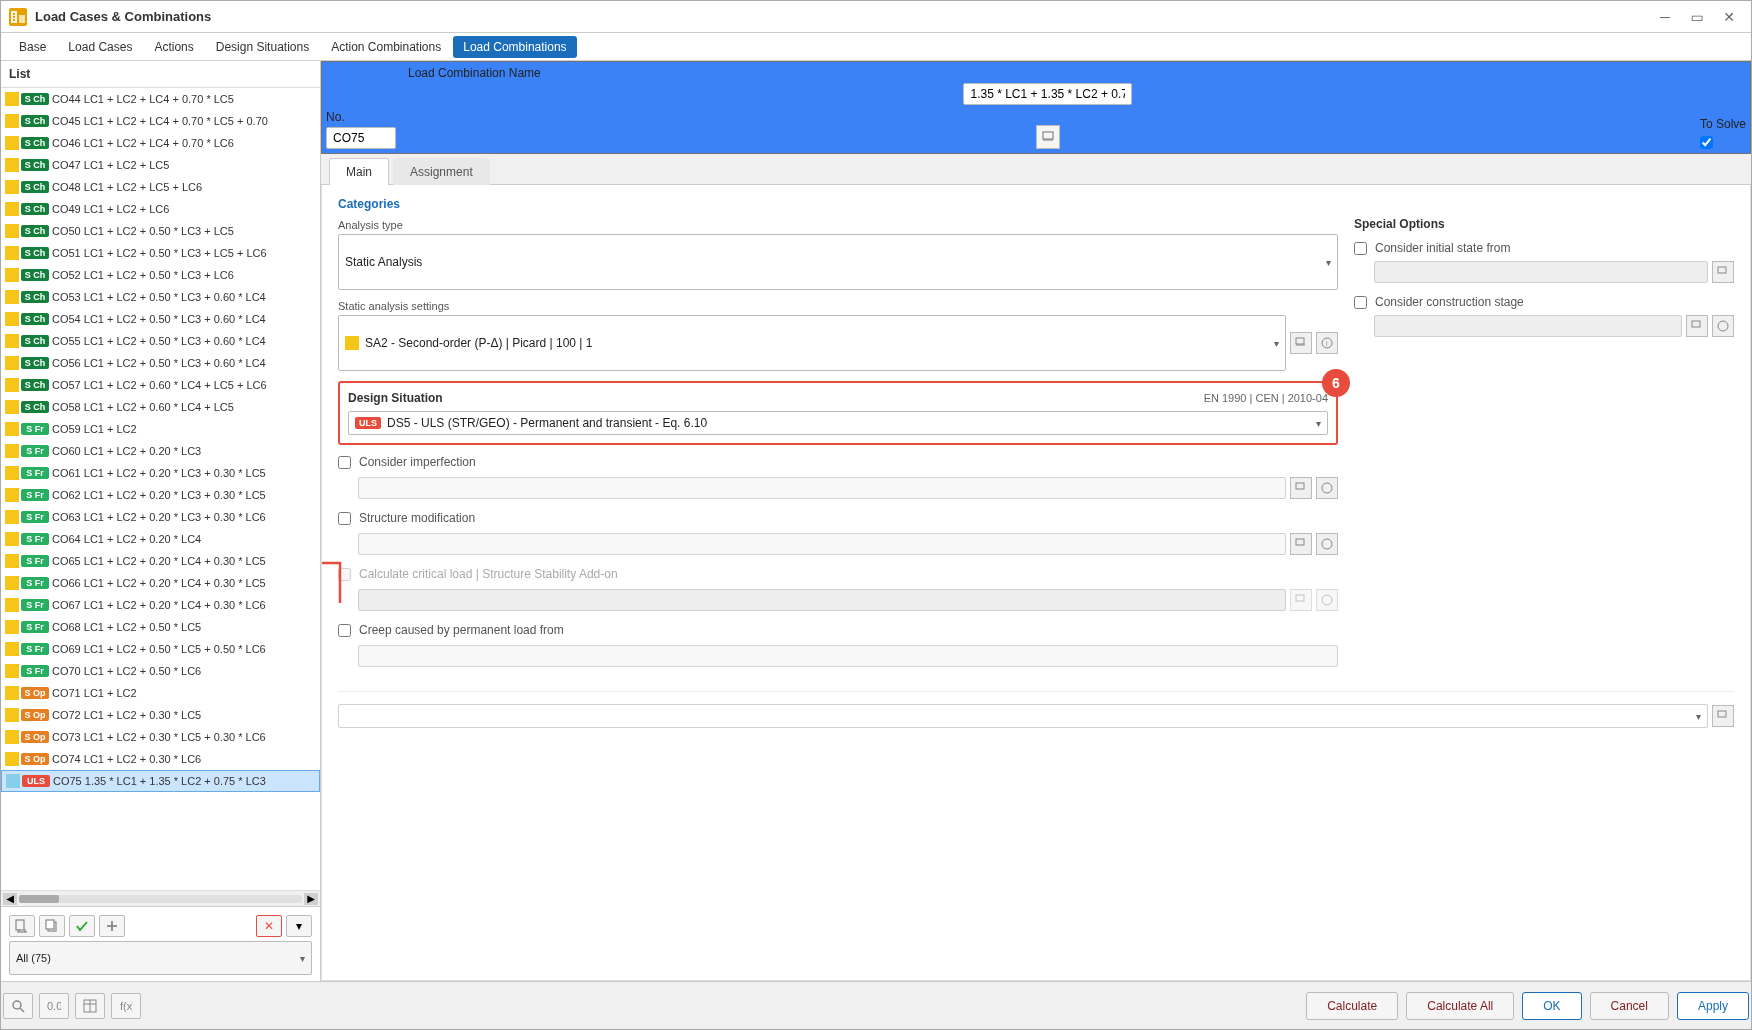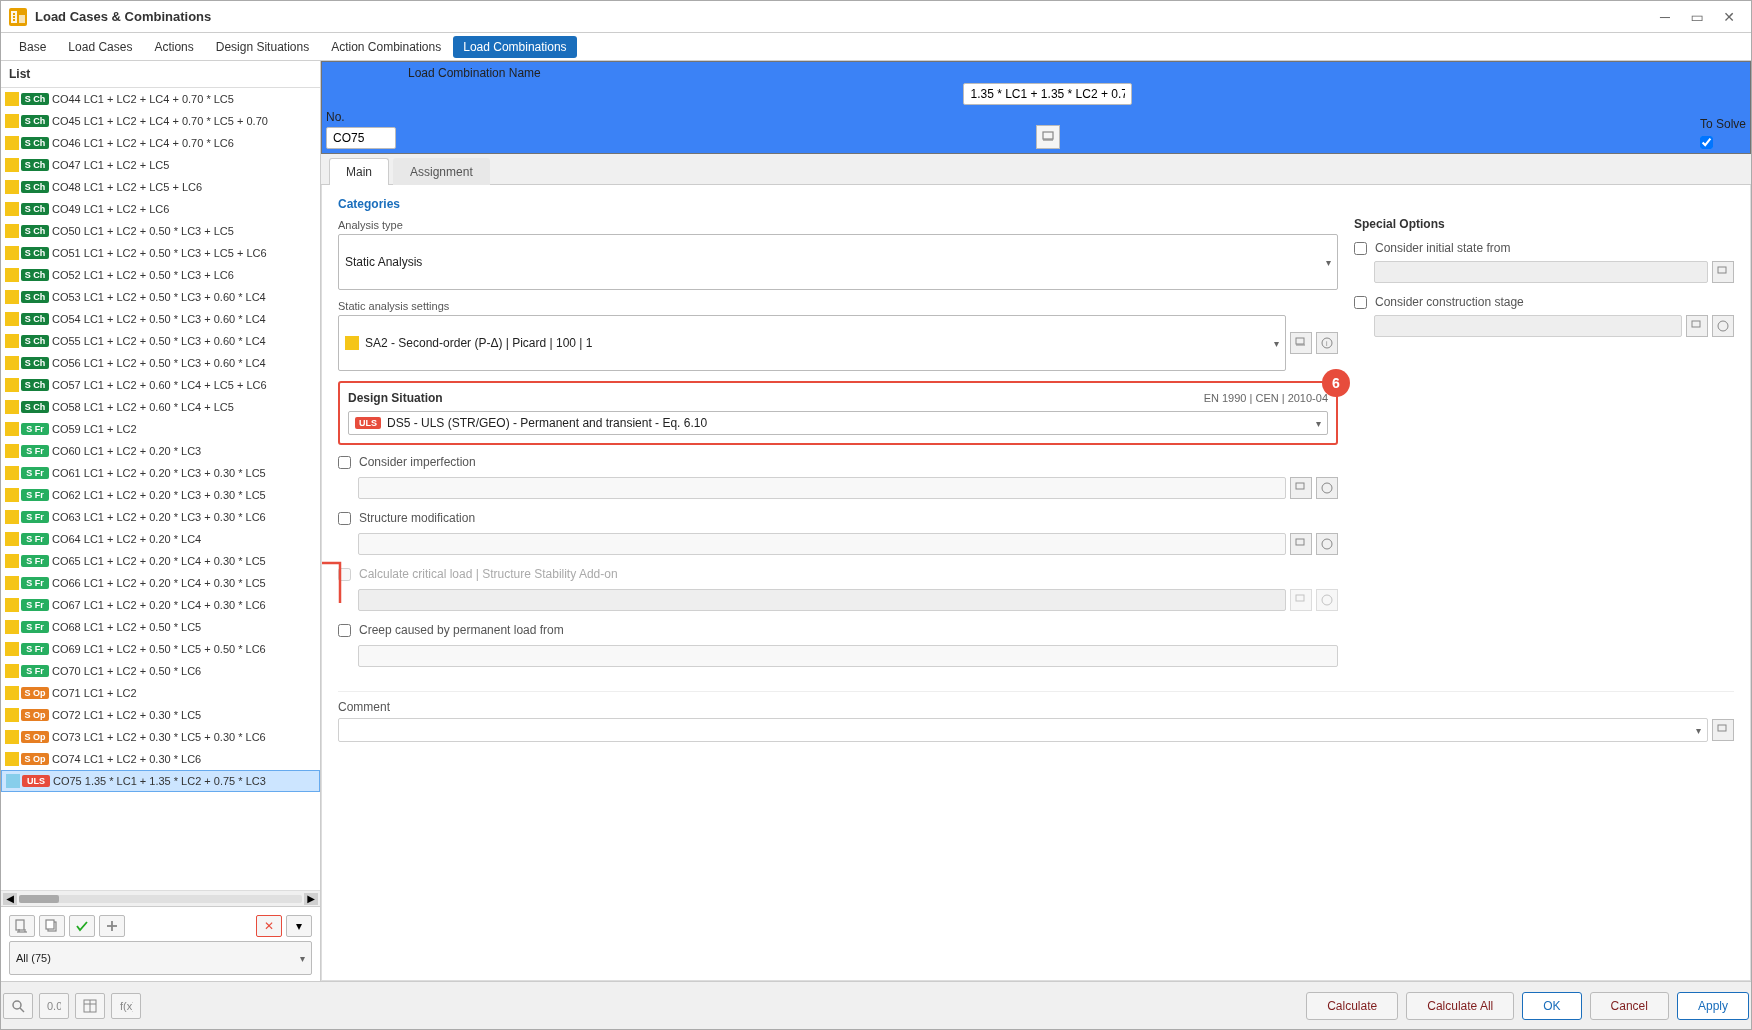--- a/index.html
+++ b/index.html
@@ -566,21 +566,20 @@
               <button class="option-icon-btn">
                 <svg width="12" height="12" viewBox="0 0 12 12">
                     <circle cx="6" cy="6" r="5" fill="none" stroke="#888" stroke-width="1"></circle>
                   </svg>
               </button>
             </div>
           </div>
         </div>
 
         <div style="margin-top: 12px; border-top: 1px solid #eee; padding-top: 8px;">
-          <div class="comment-label">Comment</div>
           <div style="display:flex; align-items:center; gap:4px; margin-top:4px;">
             <div class="comment-select" style="flex:1;">
               <span></span>
               <span class="chevron">▾</span>
             </div>
             <button class="option-icon-btn">
               <svg width="12" height="12" viewBox="0 0 12 12">
                   <rect x="1" y="1" width="8" height="6" fill="none" stroke="#888" stroke-width="1"></rect>
                 </svg>
             </button>

